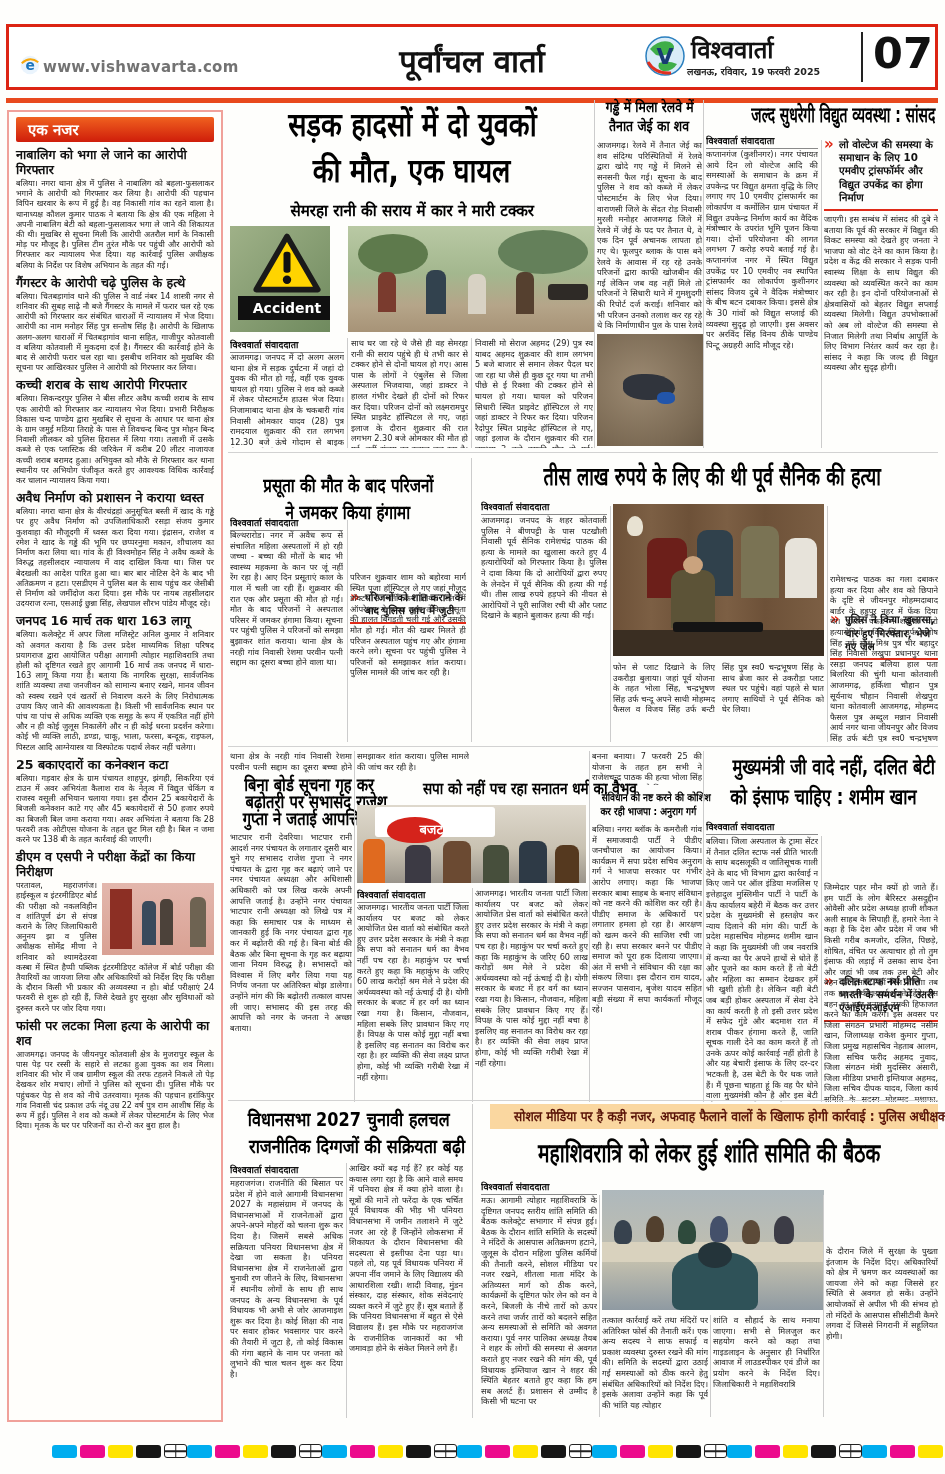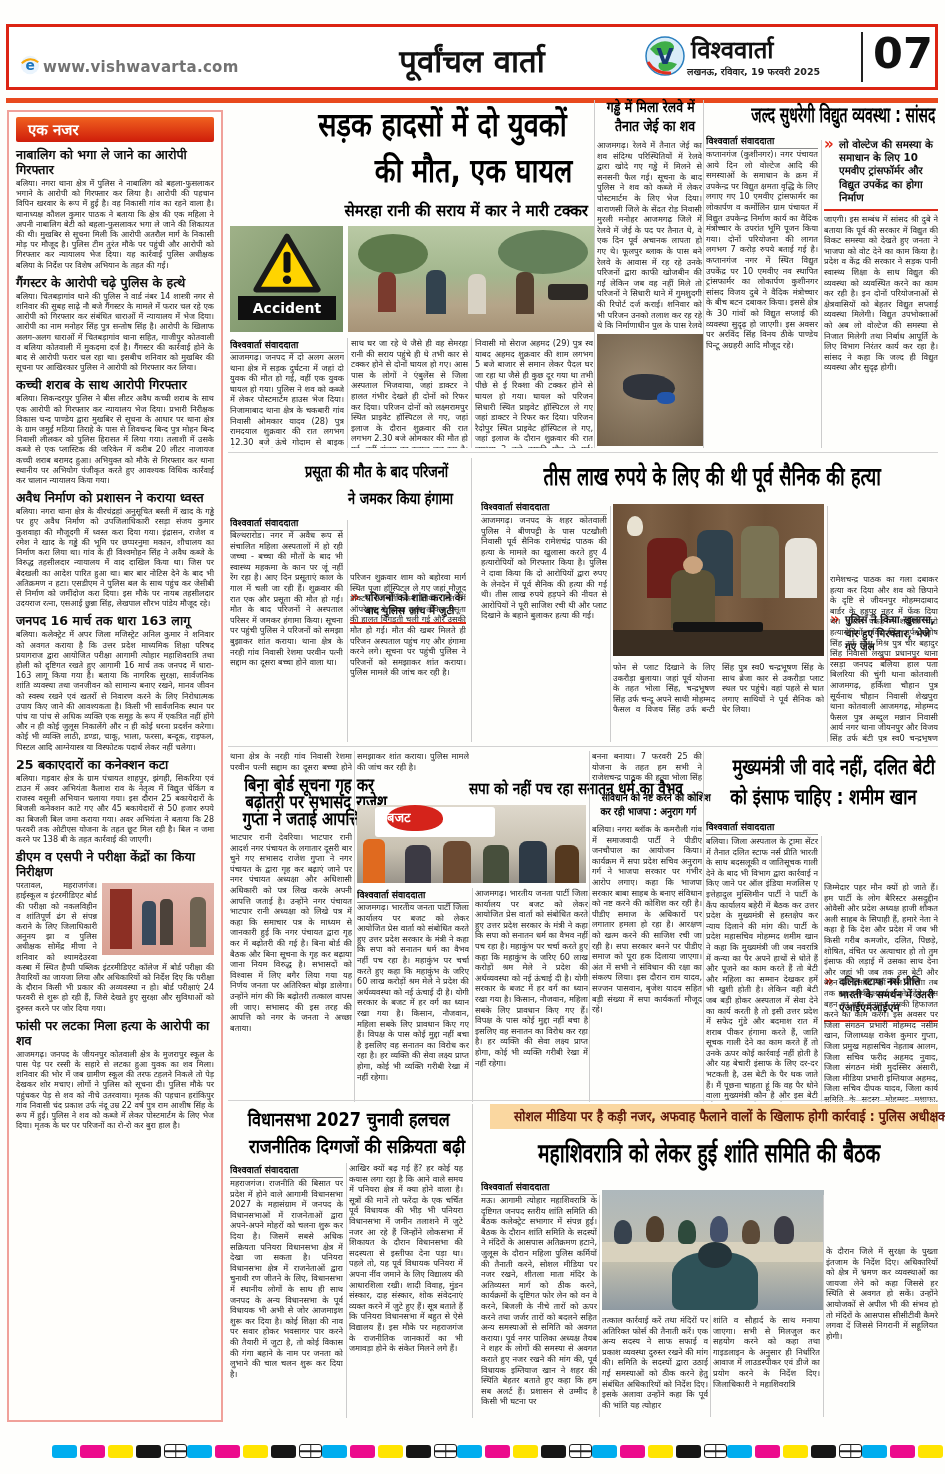--- a/index.html
+++ b/index.html
@@ -1,21 +1,21 @@
 <!DOCTYPE html>
 <html><head>
 <meta charset="utf-8">
 <style>
 *{margin:0;padding:0;box-sizing:border-box}
 html,body{width:945px;height:1474px}
 body{position:relative;background:#fefefc;font-family:"DejaVu Sans",sans-serif;color:#111;overflow:hidden}
 .abs{position:absolute}
 .bt{font-size:8.2px;line-height:10.6px;text-align:justify;color:#1c1c1c;overflow:hidden;word-break:break-word}
 .byline{font-weight:bold;font-size:9.2px;border-bottom:1px solid #8a8a8a;padding-bottom:1px;white-space:nowrap;overflow:hidden}
-.hl{font-weight:bold;color:#000;text-align:right;overflow:visible}
+.hl{font-weight:bold;color:#000;text-align:center;overflow:visible}
 .fit{display:inline-block;white-space:nowrap;transform-origin:50% 50%}
 .pq{position:relative;font-weight:bold;font-size:10.3px;line-height:13.2px;text-align:left;padding:1px 1px 5px 15px;border-bottom:2.5px solid #e02a18}
 .pq .mk{position:absolute;left:0;top:0;color:#e02a18;font-size:15px;line-height:15px;font-weight:bold}
 .vr{position:absolute;width:1px;background:#cccccc}
 .hrule{position:absolute;height:1px;background:#d2d2d2}
 .ph{position:absolute;overflow:hidden;background:#b9b4a6}
 
 #head-box{position:absolute;left:6px;top:24px;width:932px;height:66px;border:3px solid #dc2413;background:#fff}
 #ptitle{position:absolute;left:0;right:0;top:12px;text-align:center;font-size:31px;font-weight:bold}
 #url{position:absolute;left:34px;top:31px;font-size:15px;font-weight:bold;color:#737373;letter-spacing:.3px}
@@ -116,21 +116,21 @@
 </div>
 
 <div class="abs hl" style="left:230px;top:102px;width:364px;font-size:33px;line-height:46px">
   <span class="fit" style="transform:scaleX(.82)">सड़क हादसों में दो युवकों</span><br>
   <span class="fit" style="transform:scaleX(.82)">की मौत, एक घायल</span>
 </div>
 <div class="abs hl" style="left:230px;top:199px;width:364px;font-size:16px">
   <span class="fit" style="transform:scaleX(.95)">सेमरहा रानी की सराय में कार ने मारी टक्कर</span>
 </div>
 
-<div class="ph" style="left:230px;top:226px;width:113px;height:106px;background:linear-gradient(135deg,#9fb188,#6f8a5e)">
+<div class="ph" style="left:230px;top:226px;width:100px;height:106px;background:linear-gradient(135deg,#9fb188,#6f8a5e)">
   <svg width="70" height="62" viewBox="0 0 100 88" style="position:absolute;left:22px;top:6px">
     <path d="M50 6 L94 82 L6 82 Z" fill="#ffd400" stroke="#1a1a1a" stroke-width="8" stroke-linejoin="round"></path>
     <rect x="45" y="28" width="10" height="30" rx="4" fill="#111"></rect>
     <circle cx="50" cy="68" r="6" fill="#111"></circle>
   </svg>
   <div class="shape" style="left:8px;top:70px;width:98px;height:24px;background:#101010;color:#fff;font-size:14px;font-weight:bold;text-align:center;line-height:24px;font-family:'DejaVu Sans',sans-serif">Accident</div>
 </div>
 <div class="ph" style="left:348px;top:226px;width:246px;height:106px;background:linear-gradient(180deg,#b9c9a4 0%,#a3b78e 45%,#b5a589 75%,#a79377 100%)">
   <span class="shape" style="left:10px;top:8px;width:70px;height:40px;background:#5e7a4c;border-radius:50%"></span>
   <span class="shape" style="left:150px;top:4px;width:90px;height:44px;background:#64805а;background:#64805a;border-radius:50%"></span>
@@ -167,21 +167,21 @@
 </div>
 <div class="abs bt" style="left:824px;top:214px;width:114px;height:234px">जाएगी। इस सम्बंध में सांसद श्री दुबे ने बताया कि पूर्व की सरकार में विद्युत की विकट समस्या को देखते हुए जनता ने भाजपा को वोट देने का काम किया है। प्रदेश व केंद्र की सरकार ने सड़क पानी स्वास्थ्य शिक्षा के साथ विद्युत की व्यवस्था को व्यवस्थित करने का काम कर रही है। इन दोनों परियोजनाओं से क्षेत्रवासियों को बेहतर विद्युत सप्लाई व्यवस्था मिलेगी। विद्युत उपभोक्ताओं को अब लो वोल्टेज की समस्या से निजात मिलेगी तथा निर्बाध आपूर्ति के लिए विभाग निरंतर कार्य कर रहा है। सांसद ने कहा कि जल्द ही विद्युत व्यवस्था और सुदृढ़ होगी।</div>
 
 <div class="vr" style="left:347px;top:338px;height:110px"></div>
 <div class="vr" style="left:471px;top:338px;height:110px"></div>
 <div class="vr" style="left:595px;top:100px;height:348px;left:594px"></div>
 <div class="vr" style="left:703px;top:100px;height:348px"></div>
 <div class="vr" style="left:821px;top:140px;height:308px"></div>
 <div class="hrule" style="left:228px;top:452px;width:710px"></div>
 
-<div class="abs hl" style="left:230px;top:458px;width:236px;font-size:16px;line-height:27px">
+<div class="abs hl" style="left:230px;top:472px;width:236px;font-size:19px;line-height:27px">
   <span class="fit" style="transform:scaleX(.8)">प्रसूता की मौत के बाद परिजनों</span><br>
   <span class="fit" style="transform:scaleX(.8)">ने जमकर किया हंगामा</span>
 </div>
 <div class="abs byline" style="left:230px;top:516px;width:113px">विश्ववार्ता संवाददाता</div>
 <div class="abs bt" style="left:230px;top:530px;width:113px;height:212px">बिल्थरारोड। नगर में अवैध रूप से संचालित महिला अस्पतालों में हो रही जच्चा - बच्चा की मौतों के बाद भी स्वास्थ्य महकमा के कान पर जूं नहीं रेंग रहा है। आए दिन प्रसूताएं काल के गाल में चली जा रही हैं। शुक्रवार की रात एक और प्रसूता की मौत हो गई। मौत के बाद परिजनों ने अस्पताल परिसर में जमकर हंगामा किया। सूचना पर पहुंची पुलिस ने परिजनों को समझा बुझाकर शांत कराया। थाना क्षेत्र के नरही गांव निवासी रेशमा परवीन पत्नी सद्दाम का दूसरा बच्चा होने वाला था।</div>
 <div class="abs pq" style="left:350px;top:516px;width:116px">
   <span class="mk">»</span>
   <span>परिजनों को शांत कराने के बाद पुलिस जांच में जुटी</span>
 </div>
 <div class="abs bt" style="left:350px;top:572px;width:116px;height:170px">परिजन शुक्रवार शाम को बहोरवा मार्ग स्थित पूजा हॉस्पिटल ले गए जहां मौजूद डॉक्टर ने भर्ती कर लिया। रात में ऑपरेशन से बच्चा हुआ लेकिन प्रसूता की हालत बिगड़ती चली गई और उसकी मौत हो गई। मौत की खबर मिलते ही परिजन अस्पताल पहुंच गए और हंगामा करने लगे। सूचना पर पहुंची पुलिस ने परिजनों को समझाकर शांत कराया। पुलिस मामले की जांच कर रही है।</div>
@@ -222,21 +222,21 @@
   <span class="fit" style="transform:scaleX(.82)">गुप्ता ने जताई आपत्ति</span>
 </div>
 <div class="abs bt" style="left:230px;top:832px;width:122px;height:270px">भाटपार रानी देवरिया। भाटपार रानी आदर्श नगर पंचायत के लगातार दूसरी बार चुने गए सभासद राजेश गुप्ता ने नगर पंचायत के द्वारा गृह कर बढ़ाएं जाने पर नगर पंचायत अध्यक्षा और अधिशासी अधिकारी को पत्र लिख करके अपनी आपत्ति जताई है। उन्होंने नगर पंचायत भाटपार रानी अध्यक्षा को लिखे पत्र में कहा कि समाचार पत्र के माध्यम से जानकारी हुई कि नगर पंचायत द्वारा गृह कर में बढ़ोतरी की गई है। बिना बोर्ड की बैठक और बिना सूचना के गृह कर बढ़ाया जाना नियम विरुद्ध है। सभासदों को विश्वास में लिए बगैर लिया गया यह निर्णय जनता पर अतिरिक्त बोझ डालेगा। उन्होंने मांग की कि बढ़ोतरी तत्काल वापस ली जाए। सभासद की इस तरह की आपत्ति को नगर के जनता ने अच्छा बताया।</div>
 
 <div class="abs bt" style="left:357px;top:751px;width:112px;height:22px">समझाकर शांत कराया। पुलिस मामले की जांच कर रही है।</div>
 <div class="abs hl" style="left:357px;top:777px;width:345px;font-size:16px">
   <span class="fit" style="transform:scaleX(.85)">सपा को नहीं पच रहा सनातन धर्म का वैभव</span>
 </div>
 <div class="ph" style="left:357px;top:805px;width:229px;height:78px;background:linear-gradient(180deg,#ded8cc,#c9c2b2 55%,#9a948a)">
   <span class="shape" style="left:18px;top:2px;width:120px;height:30px;background:#fff;border-radius:3px"></span>
-  <span class="shape" style="left:30px;top:0;width:56px;height:26px;background:#d5231b;border-radius:50% 50% 45% 45%;color:#fff;font-weight:bold;font-size:13px;text-align:left;line-height:26px;font-family:'DejaVu Sans',sans-serif">बजट</span>
+  <span class="shape" style="left:30px;top:12px;width:56px;height:26px;background:#d5231b;border-radius:50% 50% 45% 45%;color:#fff;font-weight:bold;font-size:13px;text-align:right;line-height:26px;font-family:'DejaVu Sans',sans-serif">बजट</span>
   <span class="shape" style="left:6px;top:34px;width:22px;height:44px;background:#e06a1f;border-radius:6px 6px 0 0"></span>
   <span class="shape" style="left:48px;top:40px;width:26px;height:38px;background:#3c3a44;border-radius:8px 8px 0 0"></span>
   <span class="shape" style="left:86px;top:36px;width:28px;height:42px;background:#6b4a32;border-radius:8px 8px 0 0"></span>
   <span class="shape" style="left:126px;top:40px;width:26px;height:38px;background:#474f3c;border-radius:8px 8px 0 0"></span>
   <span class="shape" style="left:162px;top:36px;width:28px;height:42px;background:#2e3a46;border-radius:8px 8px 0 0"></span>
   <span class="shape" style="left:198px;top:40px;width:24px;height:38px;background:#55391f;border-radius:8px 8px 0 0"></span>
 </div>
 <div class="abs byline" style="left:357px;top:888px;width:112px">विश्ववार्ता संवाददाता</div>
 <div class="abs bt" style="left:357px;top:902px;width:112px;height:200px">आजमगढ़। भारतीय जनता पार्टी जिला कार्यालय पर बजट को लेकर आयोजित प्रेस वार्ता को संबोधित करते हुए उत्तर प्रदेश सरकार के मंत्री ने कहा कि सपा को सनातन धर्म का वैभव नहीं पच रहा है। महाकुंभ पर चर्चा करते हुए कहा कि महाकुंभ के जरिए 60 लाख करोड़ों श्रम मेले ने प्रदेश की अर्थव्यवस्था को नई ऊंचाई दी है। योगी सरकार के बजट में हर वर्ग का ध्यान रखा गया है। किसान, नौजवान, महिला सबके लिए प्रावधान किए गए हैं। विपक्ष के पास कोई मुद्दा नहीं बचा है इसलिए वह सनातन का विरोध कर रहा है। हर व्यक्ति की सेवा लक्ष्य प्राप्त होगा, कोई भी व्यक्ति गरीबी रेखा में नहीं रहेगा।</div>
 <div class="abs bt" style="left:475px;top:888px;width:113px;height:214px">आजमगढ़। भारतीय जनता पार्टी जिला कार्यालय पर बजट को लेकर आयोजित प्रेस वार्ता को संबोधित करते हुए उत्तर प्रदेश सरकार के मंत्री ने कहा कि सपा को सनातन धर्म का वैभव नहीं पच रहा है। महाकुंभ पर चर्चा करते हुए कहा कि महाकुंभ के जरिए 60 लाख करोड़ों श्रम मेले ने प्रदेश की अर्थव्यवस्था को नई ऊंचाई दी है। योगी सरकार के बजट में हर वर्ग का ध्यान रखा गया है। किसान, नौजवान, महिला सबके लिए प्रावधान किए गए हैं। विपक्ष के पास कोई मुद्दा नहीं बचा है इसलिए वह सनातन का विरोध कर रहा है। हर व्यक्ति की सेवा लक्ष्य प्राप्त होगा, कोई भी व्यक्ति गरीबी रेखा में नहीं रहेगा।</div>

